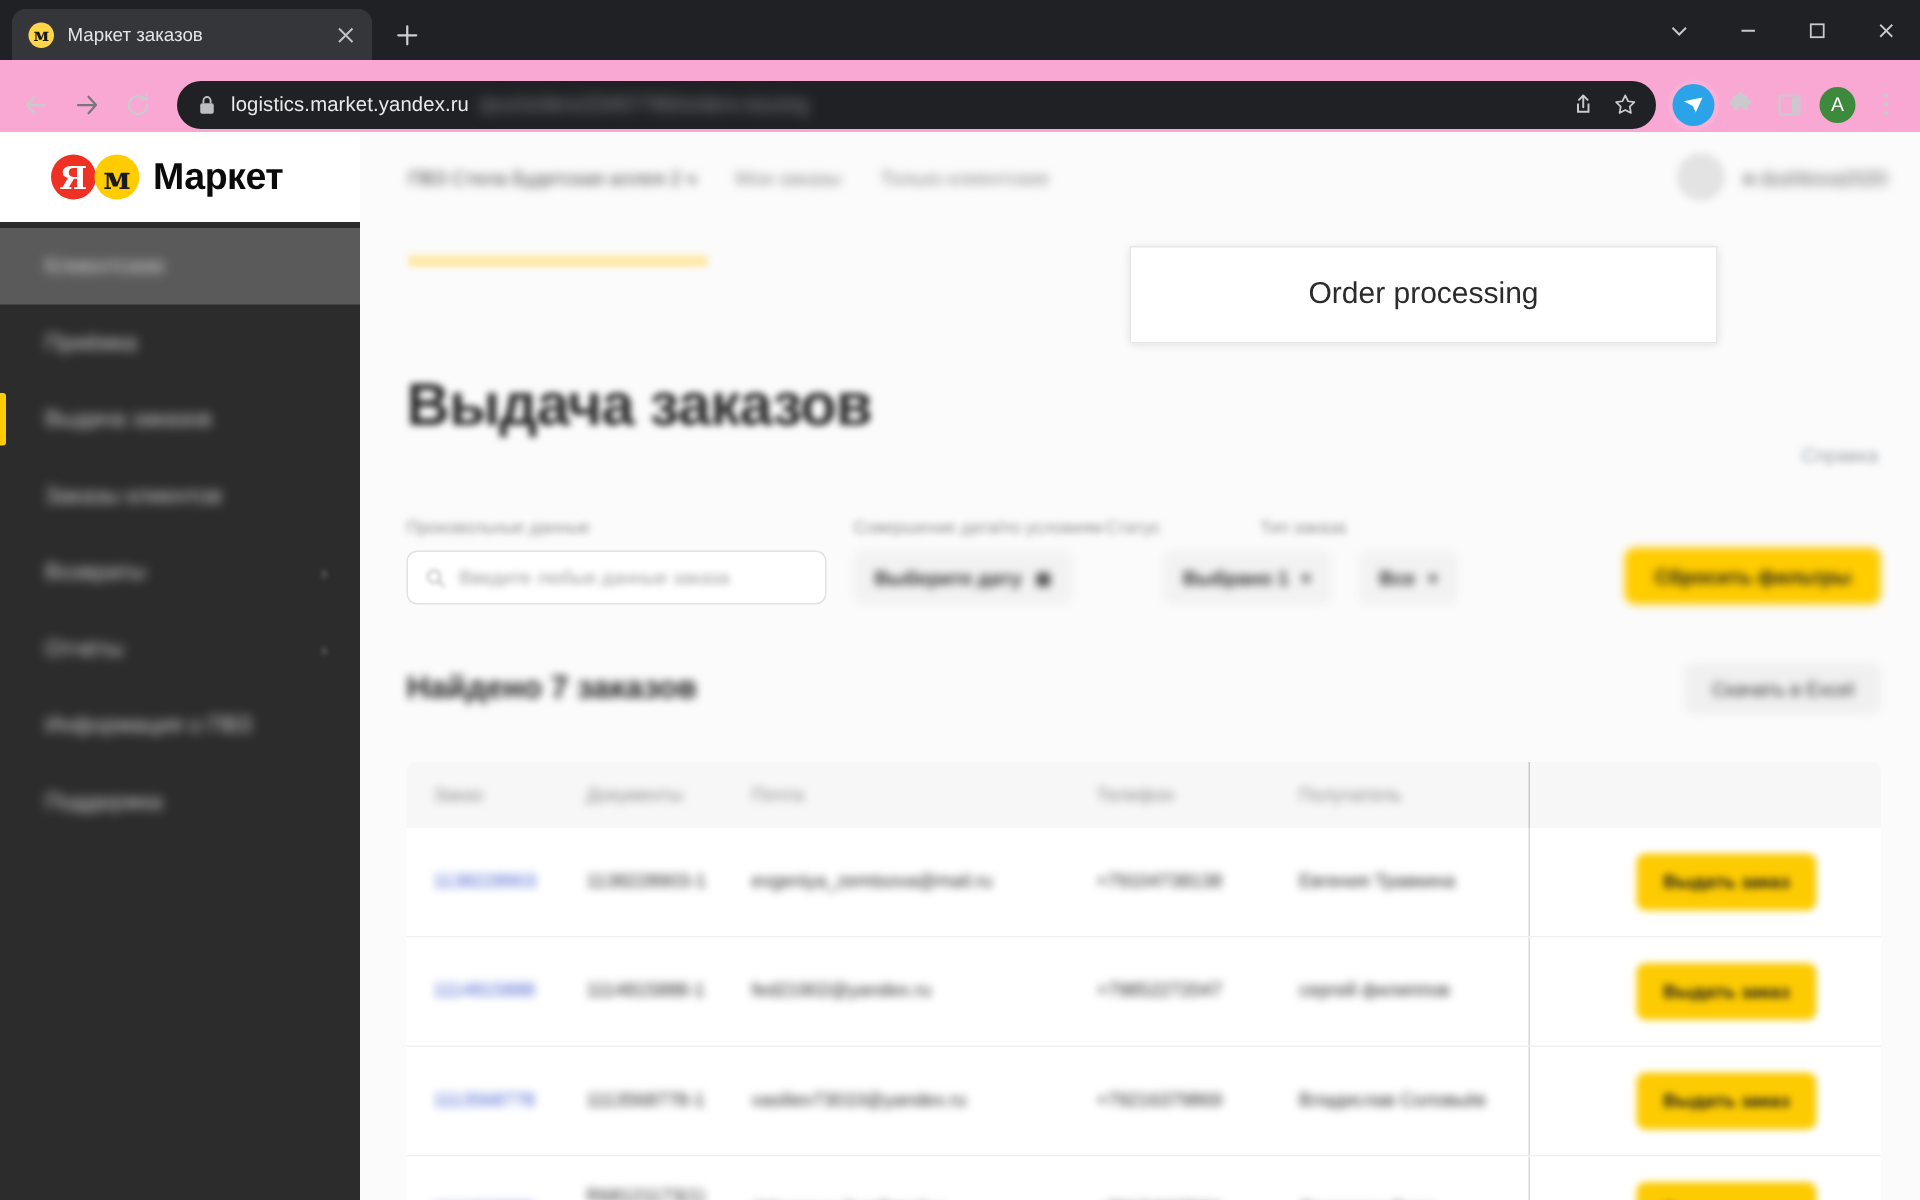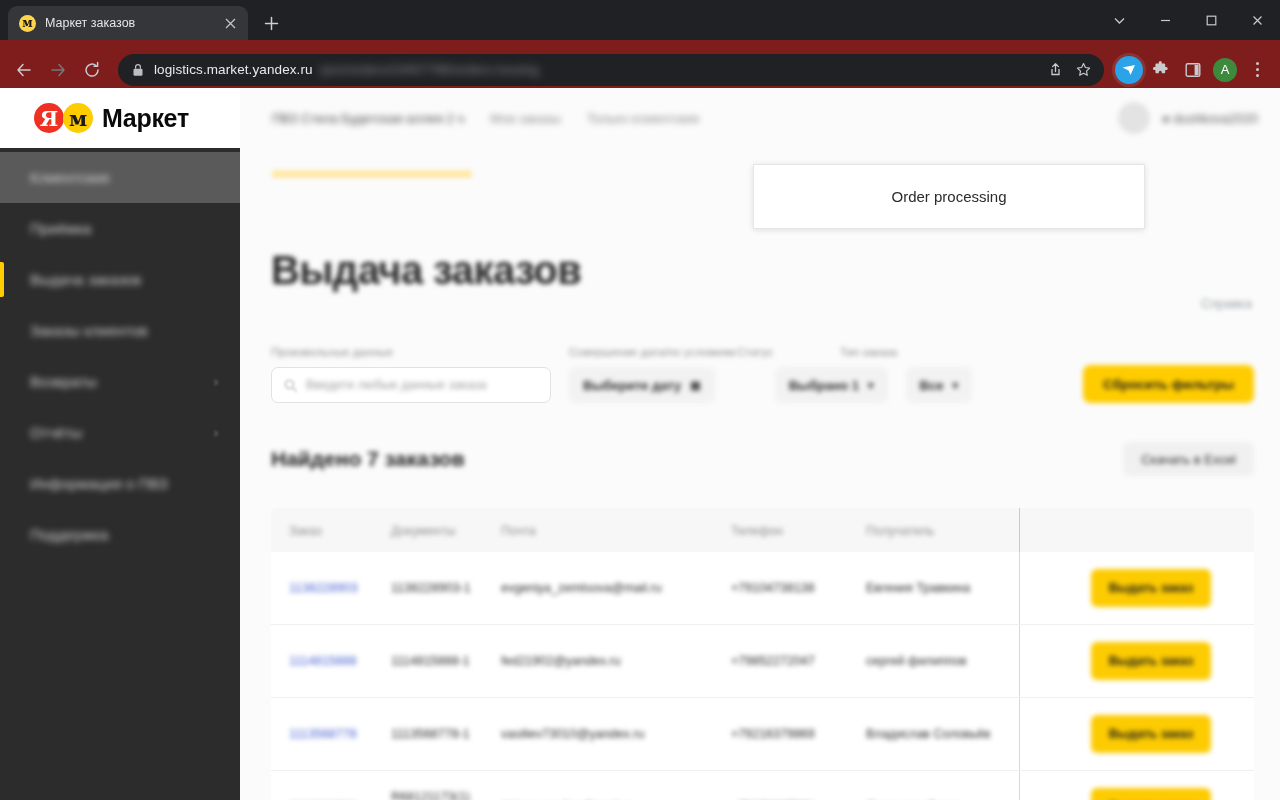--- a/index.html
+++ b/index.html
@@ -46,21 +46,21 @@
     white-space: nowrap; overflow: hidden; text-overflow: ellipsis;
   }
   .tab-close { width: 20px; height: 20px; display:flex; align-items:center; justify-content:center; color:#c3c4c7; flex:none; }
   .newtab {
     width: 28px; height: 28px; margin: 0 0 3px 9px;
     display: flex; align-items: center; justify-content: center;
     color: #cdced1; flex: none;
   }
 
   .toolbar {
-    height: 59px; background: #7f1d1d;
+    height: 59px; background: #f9a8d4;
     display: flex; align-items: center; padding: 0 8px; gap: 2px;
     position: relative;
   }
   .nav-btn {
     width: 32px; height: 32px; border-radius: 50%;
     display: flex; align-items: center; justify-content: center;
     color: #c9cacd; flex: none;
   }
   .nav-btn.dim { color: #76777b; }
   .omnibox {
@@ -260,21 +260,21 @@
 
   
   .popup {
     position: absolute; left: 753px; top: 76px;
     width: 392px; height: 65px; background: #ffffff;
     border: 1px solid #e6e6e6;
     box-shadow: 0 1px 6px rgba(0,0,0,.12);
     display: flex; align-items: center; justify-content: center;
     z-index: 50;
   }
-  .popup-text { font-size: 15px; color: #2b2b2b; }
+  .popup-text { font-size: 20px; color: #2b2b2b; }
 </style>
 </head>
 <body>
 
 <div class="browser">
 
   <div class="tabstrip">
     <div class="tab">
       <div class="tab-favicon">м</div>
       <div class="tab-title">Маркет заказов</div>

